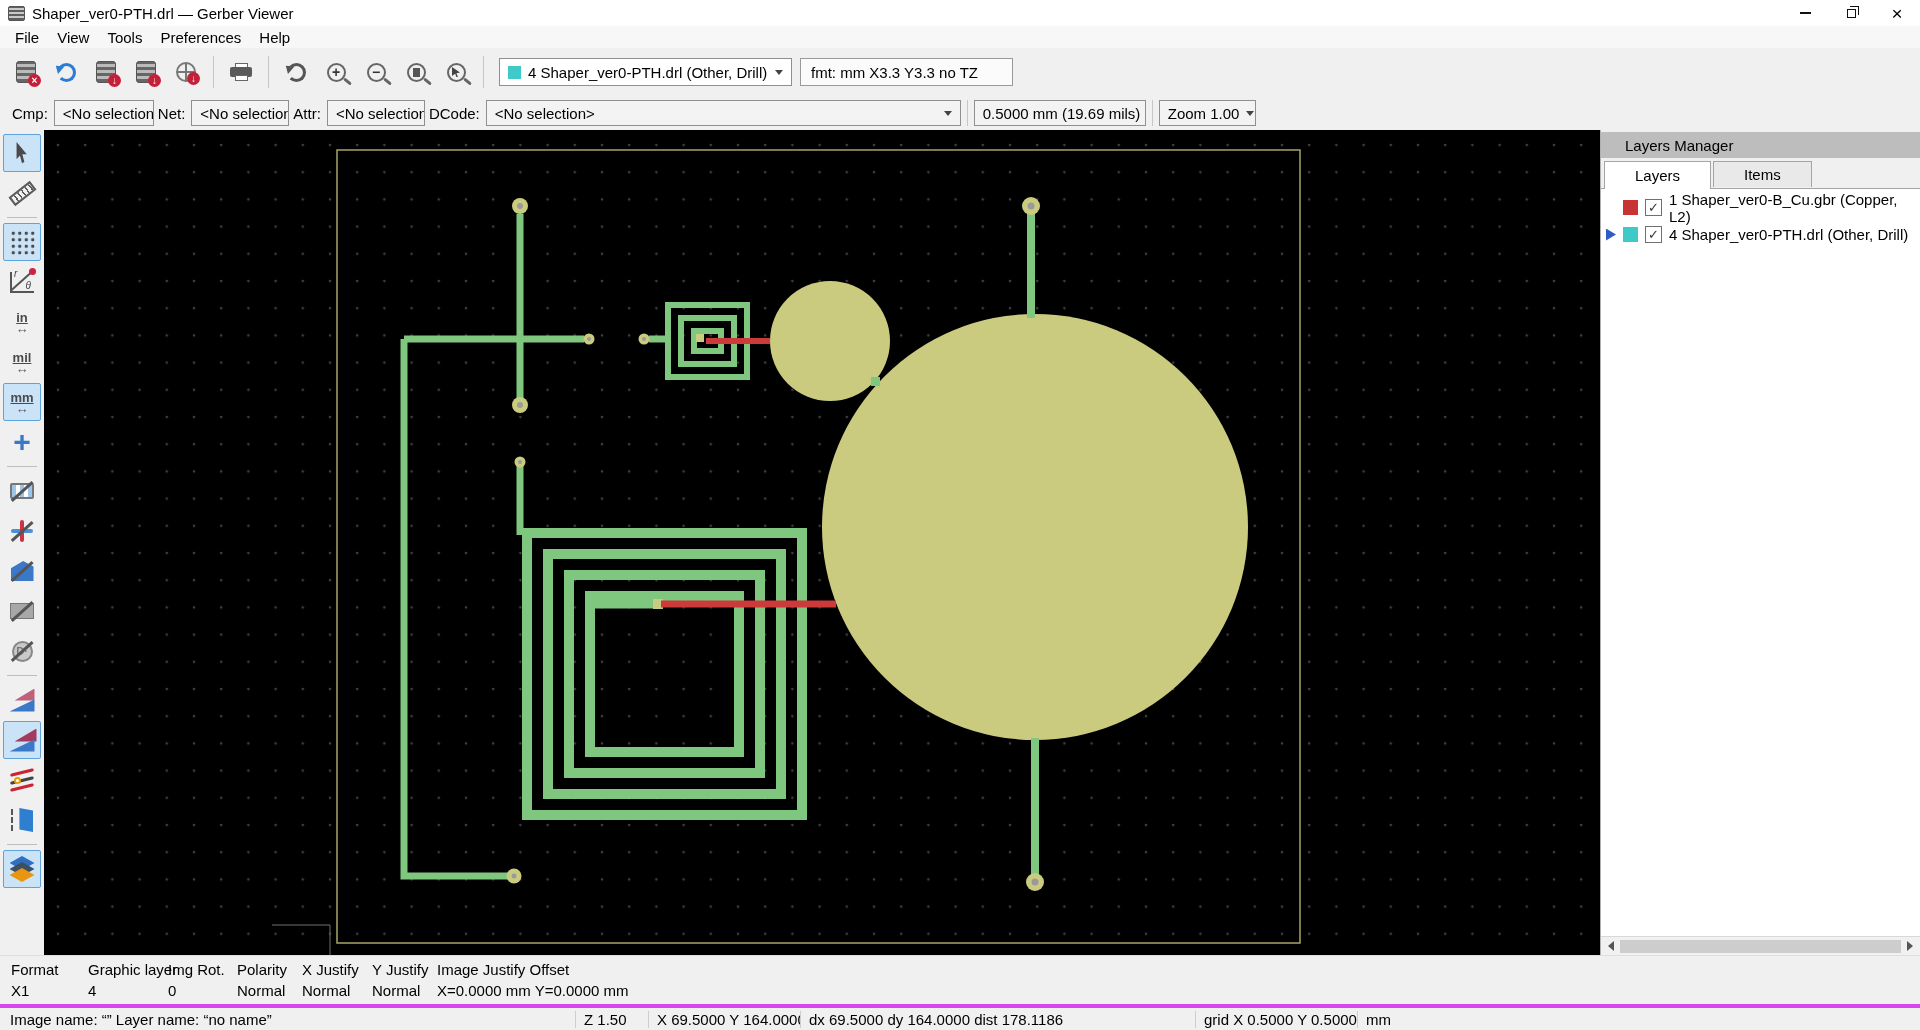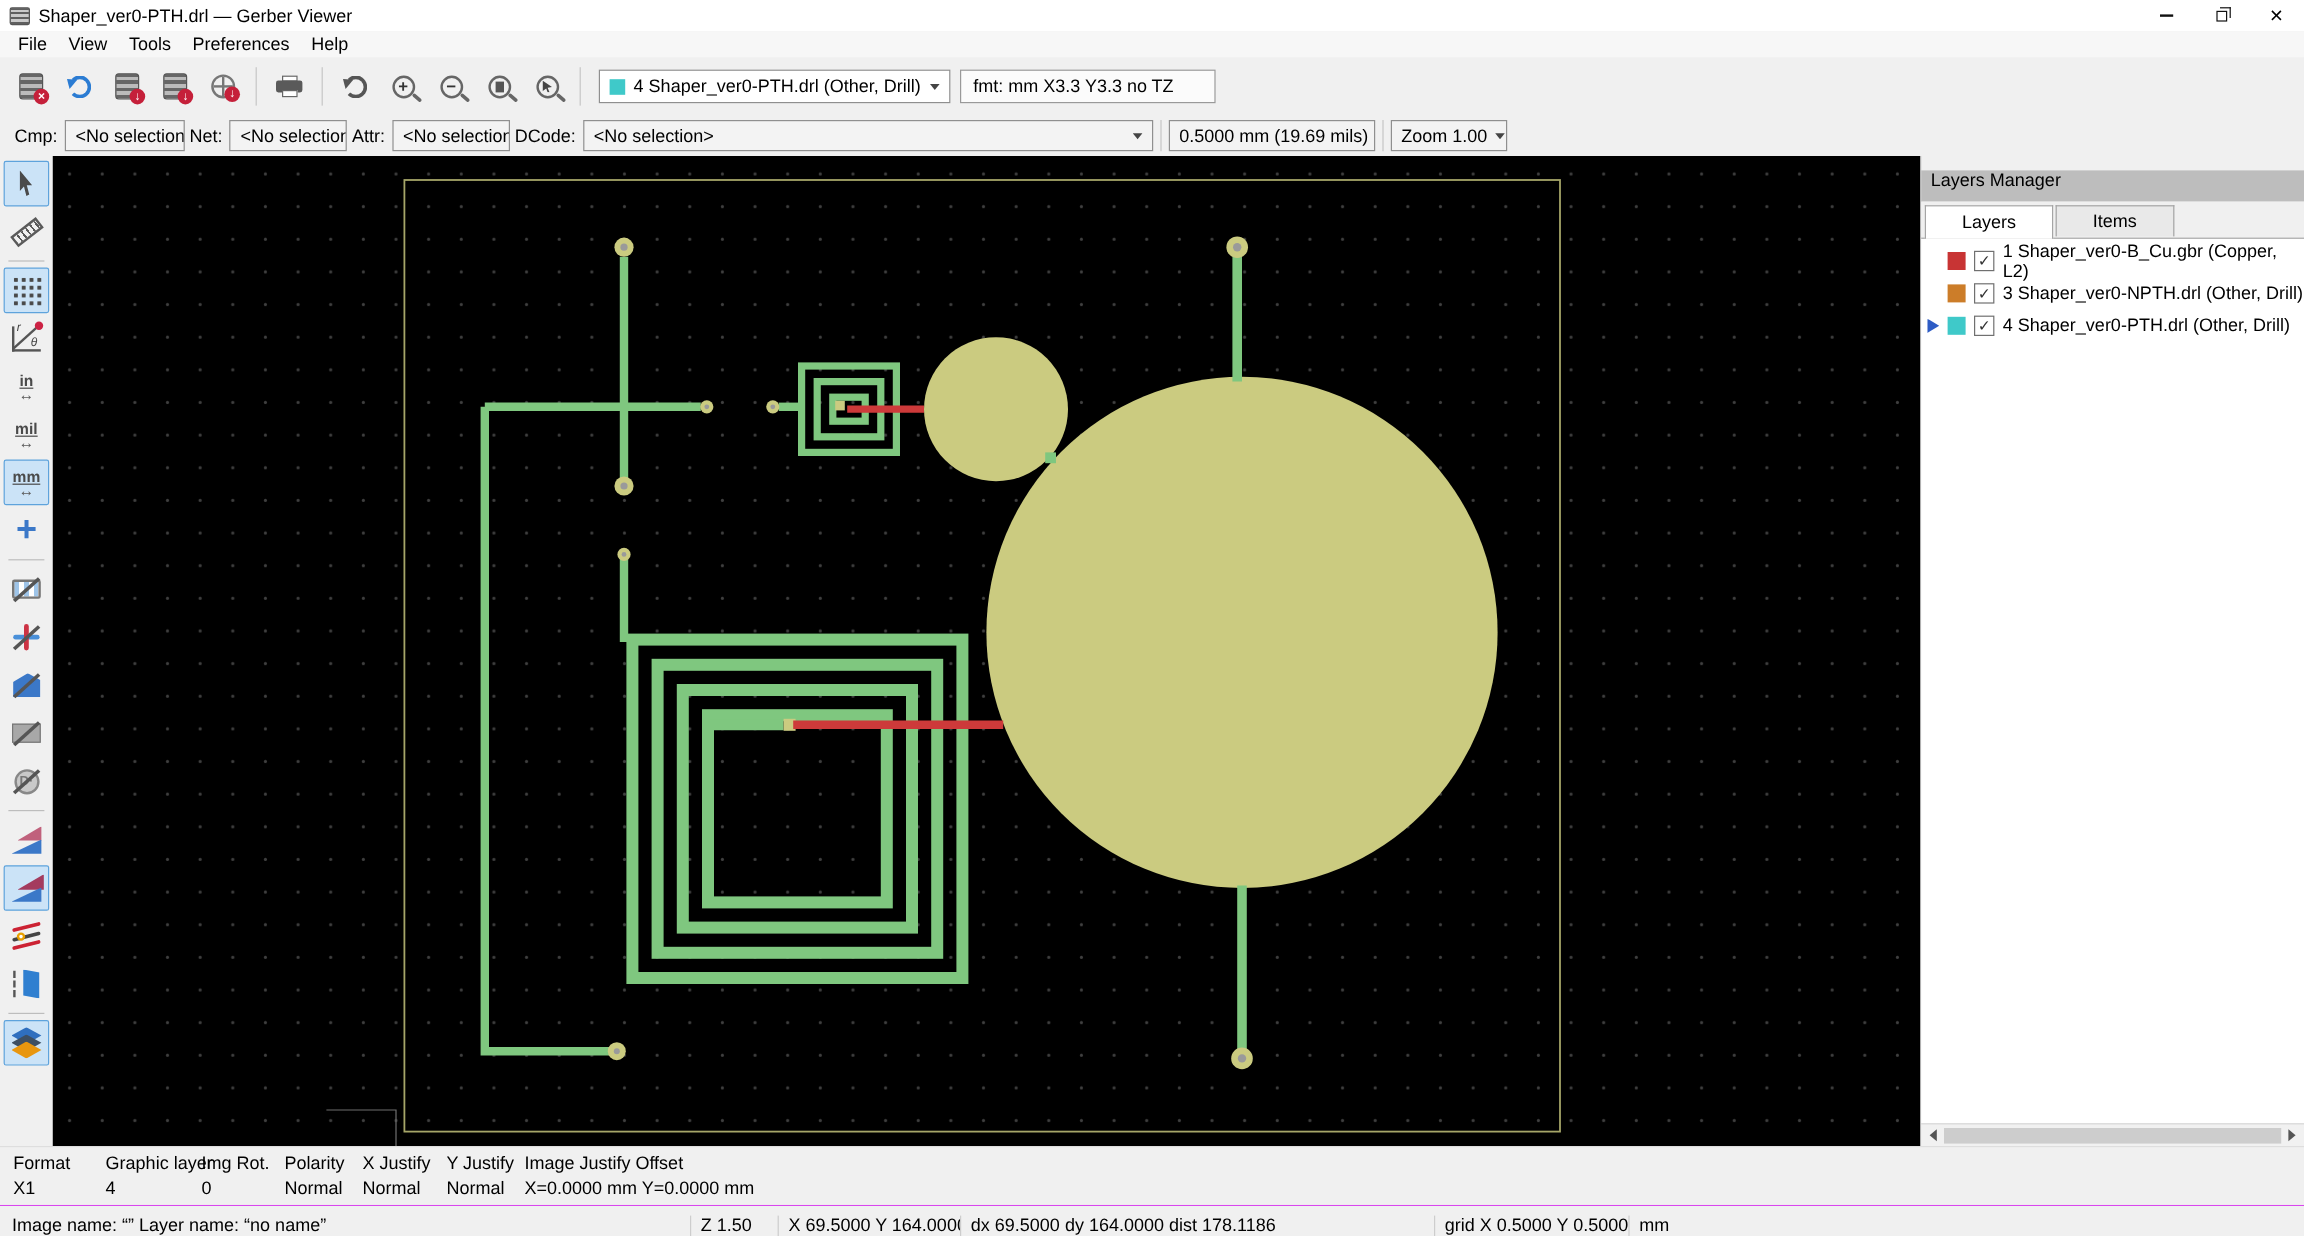--- a/index.html
+++ b/index.html
@@ -102,41 +102,41 @@
   .ic-layerstack .l1{top:0;background:#2f6fbf}
   .ic-layerstack .l2{top:6px;background:#3d4f63}
   .ic-layerstack .l3{top:12px;background:#e8960f}
 
   
   .canvas{width:1556px;height:825px;background:var(--bg,#000);position:relative;flex:0 0 auto}
   .canvas svg{position:absolute;left:0;top:0}
 
   
   .right-panel{width:320px;background:#f0f0f0;border-left:1px solid #b0b0b0;display:flex;flex-direction:column;flex:0 0 auto}
-  .rp-header{height:26px;background:#bdbdbd;display:flex;padding-left:8px;margin-top:12px}
+  .rp-header{height:26px;background:#bdbdbd;display:flex;align-items:center;padding-left:24px;margin-top:2px}
   .rp-tabs{display:flex;padding:3px 0 0 3px;background:#f0f0f0}
   .tab{height:26px;padding:0 30px;display:flex;align-items:center;border:1px solid #a5a5a5;border-bottom:none;margin-right:2px;background:#e9e9e9}
   .tab.active{background:#fff;height:28px;margin-bottom:-1px;z-index:2}
   .rp-list{flex:1;background:#fff;border-top:1px solid #a5a5a5;padding-top:5px}
   .layer-row{display:flex;align-items:center;height:27px;padding-left:5px;gap:7px}
   .cur-arrow{width:10px;height:12px;flex:0 0 auto}
   .cur-arrow.on{background:#2e5cc5;clip-path:polygon(0 0,100% 50%,0 100%)}
   .swatch{width:15px;height:15px;flex:0 0 auto}
   .cbx{width:17px;height:17px;border:1px solid #707070;background:#fff;display:flex;align-items:center;justify-content:center;font-size:13px;color:#333;flex:0 0 auto}
   .cbx.checked::after{content:"✓";font-weight:bold}
   .rp-scroll{height:19px;background:#f1f1f1;border-top:1px solid #d8d8d8;display:flex;align-items:center;padding:0 3px;gap:2px}
   .sarr{width:0;height:0;flex:0 0 auto}
   .sarr.left{border-top:5px solid transparent;border-bottom:5px solid transparent;border-right:6px solid #555;margin:0 4px}
   .sarr.right{border-top:5px solid transparent;border-bottom:5px solid transparent;border-left:6px solid #555;margin:0 4px}
   .sthumb{flex:1;height:13px;background:#cdcdcd}
 
   
   .info-bar{height:49px;background:#f0f0f0;position:relative;border-top:1px solid #dedede}
   .ib-col{position:absolute;top:3px;line-height:21px;white-space:nowrap}
-  .status-bar{height:26px;background:#f0f0f0;display:flex;align-items:flex-end;border-top:1px solid #d946ef}
+  .status-bar{height:26px;background:#f0f0f0;display:flex;align-items:center;border-top:4px solid #d946ef}
   .sb-seg{display:flex;align-items:center;padding-left:8px;border-left:1px solid #cdcdcd;white-space:nowrap;overflow:hidden}
   .sb-seg.first{border-left:none;width:575px;padding-left:10px}
   .sb-z{width:73px}.sb-xy{width:152px}.sb-delta{width:395px}.sb-grid{width:162px}.sb-units{width:60px}.sb-e1{width:151px}.sb-e2{flex:1}
 </style>
 </head>
 <body>
 
 <div class="titlebar">
   <span class="appicon"></span>
   <span class="title-text">Shaper_ver0-PTH.drl — Gerber Viewer</span>
@@ -438,26 +438,20 @@
         </div>
     </div>
     <div class="rp-list">
       <div class="layer-row">
         <span class="cur-arrow"></span>
         <span class="swatch" style="background: rgb(200, 52, 52);"></span>
         <span class="cbx checked"></span>
         <span>1 Shaper_ver0-B_Cu.gbr (Copper, L2)</span>
       </div>
       <div class="layer-row">
-        <span class="cur-arrow"></span>
-        <span class="swatch" style="background: rgb(204, 125, 41);"></span>
-        <span class="cbx checked"></span>
-        <span>3 Shaper_ver0-NPTH.drl (Other, Drill)</span>
-      </div>
-      <div class="layer-row">
         <span class="cur-arrow on"></span>
         <span class="swatch" style="background: rgb(63, 201, 201);"></span>
         <span class="cbx checked"></span>
         <span>4 Shaper_ver0-PTH.drl (Other, Drill)</span>
       </div>
     </div>
     <div class="rp-scroll">
       <span class="sarr left"></span>
       <span class="sthumb"></span>
       <span class="sarr right"></span>

